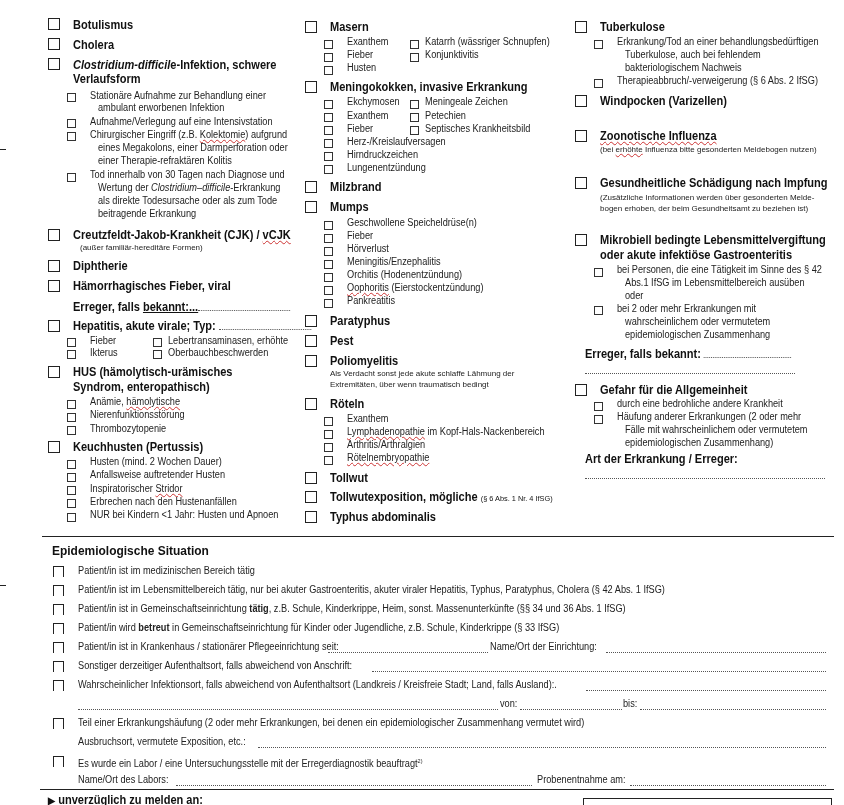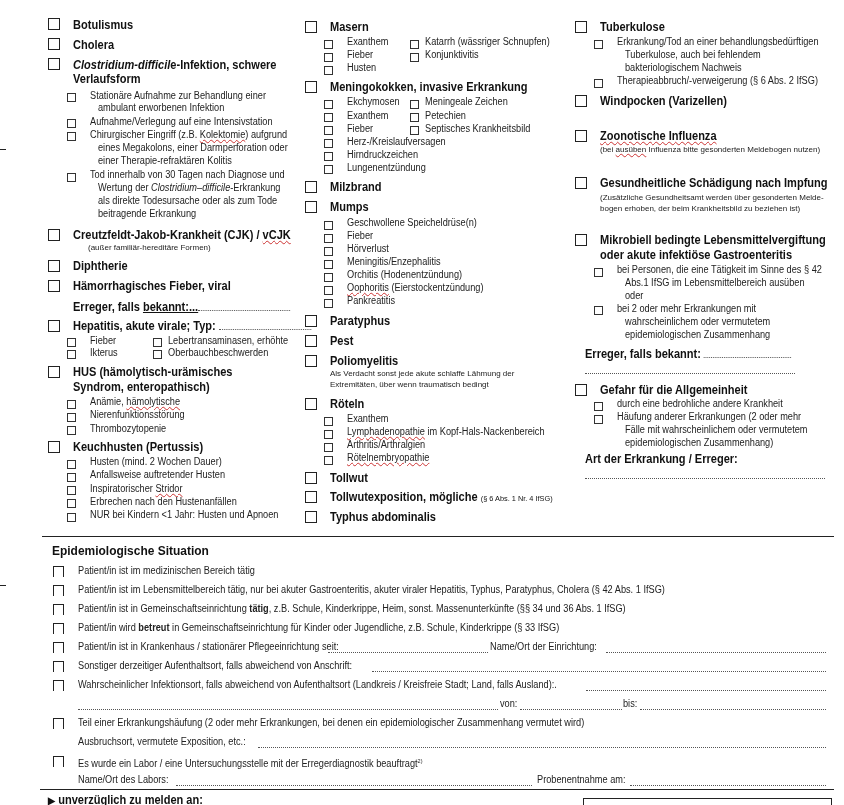--- a/index.html
+++ b/index.html
@@ -44,21 +44,21 @@
 <div class="sub" style="left:98px;top:142px;">eines Megakolons, einer Darmperforation oder</div>
 <div class="sub" style="left:98px;top:155px;">einer Therapie-refraktären Kolitis</div>
 <div class="cb-sm" style="left:67px;top:173px;"></div>
 <div class="sub" style="left:90px;top:169px;">Tod innerhalb von 30 Tagen nach Diagnose und</div>
 <div class="sub" style="left:98px;top:182px;">Wertung der <i>Clostridium–difficile</i>-Erkrankung</div>
 <div class="sub" style="left:98px;top:195px;">als direkte Todesursache oder als zum Tode</div>
 <div class="sub" style="left:98px;top:208px;">beitragende Erkrankung</div>
 
 <div class="cb-lg" style="left:48px;top:229px;"></div>
 <div class="hd" style="left:73px;top:228px;"><span>Creutzfeldt-Jakob-Krankheit (CJK) / </span><span class="wavy">vCJK</span></div>
-<div class="tiny" style="left:88px;top:243px;">(außer familiär-hereditäre Formen)</div>
+<div class="tiny" style="left:80px;top:243px;">(außer familiär-hereditäre Formen)</div>
 
 <div class="cb-lg" style="left:48px;top:260px;"></div>
 <div class="hd" style="left:73px;top:259px;">Diphtherie</div>
 
 <div class="cb-lg" style="left:48px;top:280px;"></div>
 <div class="hd" style="left:73px;top:279px;">Hämorrhagisches Fieber, viral</div>
 <div class="hd" style="left:73px;top:300px;"><span>Erreger, falls </span><span class="ul">bekannt:...</span><span class="dots" style="width:100px;"></span></div>
 
 <div class="cb-lg" style="left:48px;top:320px;"></div>
 <div class="hd" style="left:73px;top:319px;"><span>Hepatitis, akute virale; Typ:</span> <span class="dots" style="width:100px;"></span></div>
@@ -182,26 +182,26 @@
 <div class="sub" style="left:625px;top:49px;">Tuberkulose, auch bei fehlendem</div>
 <div class="sub" style="left:625px;top:62px;">bakteriologischem Nachweis</div>
 <div class="cb-sm" style="left:594px;top:79px;"></div>
 <div class="sub" style="left:617px;top:75px;">Therapieabbruch/-verweigerung (§ 6 Abs. 2 IfSG)</div>
 
 <div class="cb-lg" style="left:575px;top:95px;"></div>
 <div class="hd" style="left:600px;top:94px;">Windpocken (Varizellen)</div>
 
 <div class="cb-lg" style="left:575px;top:130px;"></div>
 <div class="hd wavy" style="left:600px;top:129px;">Zoonotische Influenza</div>
-<div class="tiny" style="left:600px;top:145px;"><span>(bei </span><span class="wavy">ausüben</span><span> Influenza bitte gesonderten Meldebogen nutzen)</span></div>
+<div class="tiny" style="left:600px;top:145px;"><span>(bei </span><span class="wavy">erhöhte</span><span> Influenza bitte gesonderten Meldebogen nutzen)</span></div>
 
 <div class="cb-lg" style="left:575px;top:177px;"></div>
 <div class="hd" style="left:600px;top:176px;">Gesundheitliche Schädigung nach Impfung</div>
-<div class="tiny" style="left:600px;top:193px;">(Zusätzliche Gesundheitsamt werden über gesonderten Melde-</div>
-<div class="tiny" style="left:600px;top:204px;">bogen erhoben, der beim Krankheitsbild zu beziehen ist)</div>
+<div class="tiny" style="left:600px;top:193px;">(Zusätzliche Informationen werden über gesonderten Melde-</div>
+<div class="tiny" style="left:600px;top:204px;">bogen erhoben, der beim Gesundheitsamt zu beziehen ist)</div>
 
 <div class="cb-lg" style="left:575px;top:234px;"></div>
 <div class="hd" style="left:600px;top:233px;">Mikrobiell bedingte Lebensmittelvergiftung</div>
 <div class="hd" style="left:600px;top:248px;">oder akute infektiöse Gastroenteritis</div>
 <div class="cb-sm" style="left:594px;top:268px;"></div>
 <div class="sub" style="left:617px;top:264px;">bei Personen, die eine Tätigkeit im Sinne des § 42</div>
 <div class="sub" style="left:625px;top:277px;">Abs.1 IfSG im Lebensmittelbereich ausüben</div>
 <div class="sub" style="left:625px;top:290px;">oder</div>
 <div class="cb-sm" style="left:594px;top:306px;"></div>
 <div class="sub" style="left:617px;top:303px;">bei 2 oder mehr Erkrankungen mit</div>

